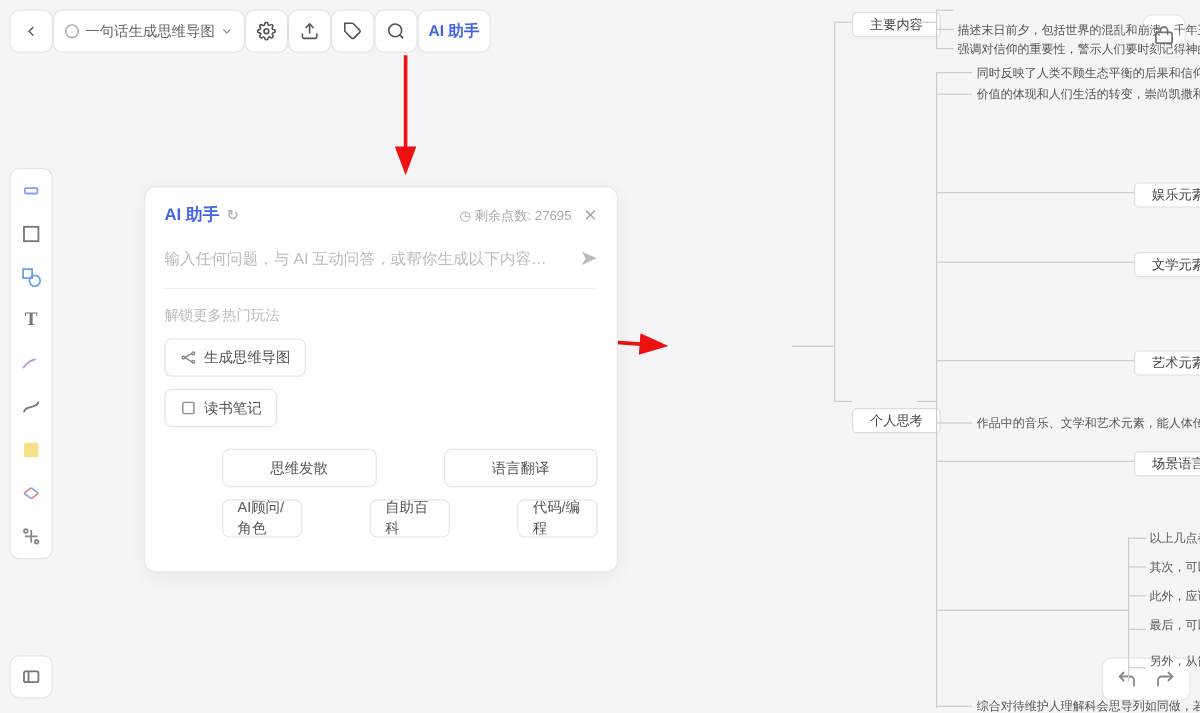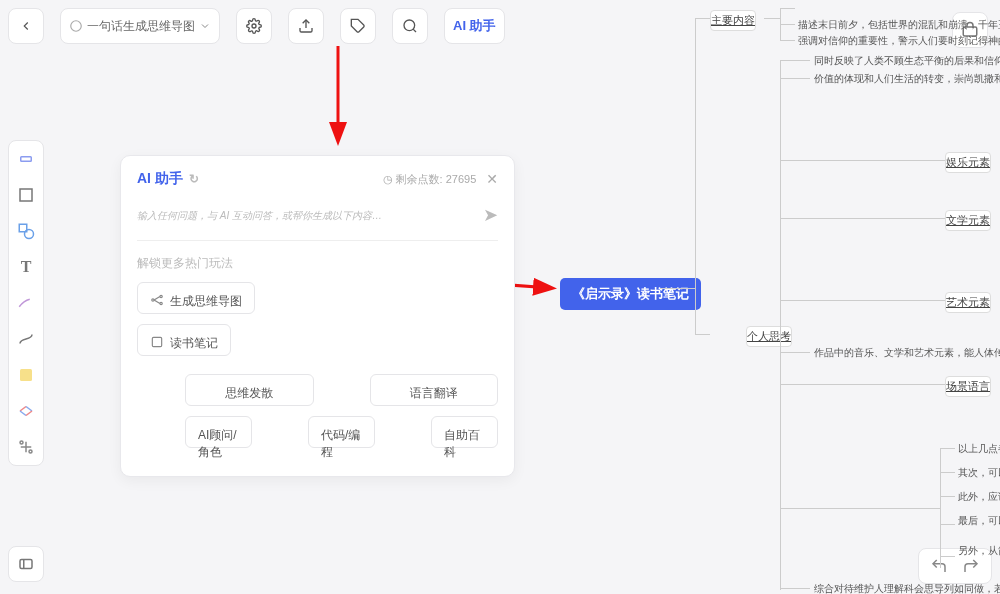--- a/index.html
+++ b/index.html
@@ -1,56 +1,56 @@
 <!DOCTYPE html>
 <html><head>
 <meta charset="utf-8">
 <style>
 * { margin: 0; padding: 0; box-sizing: border-box; font-family: -apple-system, BlinkMacSystemFont, "Segoe UI", Arial, sans-serif; }
 body { width: 1000px; height: 594px; background: #f5f5f7; position: relative; overflow: hidden; }
 
 
-.top-toolbar { position: absolute; top: 8px; left: 8px; display: flex; align-items: center; gap: 16px; }
+.top-toolbar { position: absolute; top: 8px; left: 8px; display: flex; align-items: center; gap: 0; }
 .top-btn { background: #fff; border: 1px solid #e5e5e8; border-radius: 8px; height: 36px; min-width: 36px; display: flex; align-items: center; justify-content: center; padding: 0 8px; cursor: pointer; color: #555; }
 .top-btn.wide { min-width: 120px; font-size: 12px; color: #666; gap: 4px; }
 .ai-link { color: #4263eb; font-weight: 600; font-size: 13px; }
 
 
 .left-tools { position: absolute; left: 8px; top: 140px; width: 36px; background: #fff; border: 1px solid #e5e5e8; border-radius: 8px; padding: 6px 4px; display: flex; flex-direction: column; gap: 12px; align-items: center; }
 .tool-item { width: 24px; height: 24px; display: flex; align-items: center; justify-content: center; color: #777; cursor: pointer; font-size: 16px; }
 .bottom-left-btn { position: absolute; left: 8px; bottom: 12px; width: 36px; height: 36px; background: #fff; border: 1px solid #e5e5e8; border-radius: 8px; display: flex; align-items: center; justify-content: center; color: #777; cursor: pointer; }
 .right-top-btn { position: absolute; right: 12px; top: 12px; width: 36px; height: 36px; background: #fff; border: 1px solid #e5e5e8; border-radius: 8px; display: flex; align-items: center; justify-content: center; color: #777; cursor: pointer; }
 .undo-redo { position: absolute; right: 8px; bottom: 10px; height: 36px; background: #fff; border: 1px solid #e5e5e8; border-radius: 8px; display: flex; align-items: center; padding: 0 4px; }
 .undo-redo > div { width: 32px; height: 28px; display: flex; align-items: center; justify-content: center; color: #888; cursor: pointer; }
 
 
 .ai-panel { position: absolute; left: 120px; top: 155px; width: 395px; background: #fff; border: 1px solid #e8e8ec; border-radius: 10px; padding: 14px 16px 18px; box-shadow: 0 4px 14px rgba(0,0,0,0.05); }
 .ai-header { display: flex; align-items: center; justify-content: space-between; margin-bottom: 10px; }
 .ai-title { color: #4263eb; font-size: 14px; font-weight: 600; display: flex; align-items: center; gap: 6px; }
 .ai-refresh { color: #bbb; font-size: 12px; }
 .ai-points { font-size: 11px; color: #aaa; display: flex; align-items: center; gap: 10px; }
 .ai-close { color: #aaa; cursor: pointer; font-size: 14px; }
 .ai-input-row { display: flex; align-items: center; border-bottom: 1px solid #eee; padding: 6px 0 14px; margin-bottom: 14px; }
-.ai-input { flex: 1; border: none; outline: none; font-size: 10px; color: #0f172a; font-style: italic; }
+.ai-input { flex: 1; border: none; outline: none; font-size: 13px; color: #0f172a; }
 .ai-input::placeholder { color: #bbb; }
 .ai-send { color: #bbb; cursor: pointer; font-size: 18px; }
 .section-label { font-size: 12px; color: #bbb; margin-bottom: 10px; }
 .chip-row { display: flex; gap: 8px; flex-wrap: wrap; margin-bottom: 10px; }
-.chip { border: 1px solid #e5e5e8; border-radius: 6px; height: 32px; padding: 10px 12px; font-size: 12px; color: #555; display: flex; align-items: flex-start; gap: 6px; cursor: pointer; background: #fff; }
+.chip { border: 1px solid #e5e5e8; border-radius: 6px; height: 32px; padding: 0 12px; font-size: 12px; color: #555; display: flex; align-items: center; gap: 6px; cursor: pointer; background: #fff; }
 .chip svg, .chip .ic { width: 14px; height: 14px; color: #888; }
 .chip-eq { flex: 1; justify-content: center; margin-left: 48px; }
 .spacer { height: 8px; }
 
 
 .arrow-svg { position: absolute; pointer-events: none; }
 
 
 .mm { position: absolute; left: 560px; top: 0; right: 0; bottom: 0; }
 .root-node { position: absolute; left: 0; top: 278px; background: #4263eb; color: #fff; font-size: 13px; font-weight: 600; padding: 7px 12px; border-radius: 5px; white-space: nowrap; }
-.node-label { position: absolute; font-size: 11px; color: #444; background: #fff; border: 1px solid #ddd; border-radius: 4px; padding: 2px 0; white-space: nowrap; text-decoration: underline; }
+.node-label { position: absolute; font-size: 11px; color: #444; background: #fff; border: 1px solid #ddd; border-radius: 4px; padding: 2px 14px; white-space: nowrap; }
 .leaf { position: absolute; font-size: 10px; color: #555; white-space: nowrap; max-width: 220px; overflow: hidden; }
 .mm-line { position: absolute; background: #ccc; height: 1px; }
 .mm-vline { position: absolute; background: #ccc; width: 1px; }
 
 </style>
 </head>
 <body>
 
 <div class="top-toolbar">
   <div class="top-btn">
@@ -240,38 +240,37 @@
       </div>
     <div class="chip chip-eq">
         <span>语言翻译</span>
       </div>
   </div>
   <div class="chip-row">
     <div class="chip chip-eq">
         <span>AI顾问/角色</span>
       </div>
     <div class="chip chip-eq">
+        <span>自助百科</span>
+      </div>
+    <div class="chip chip-eq">
         <span>代码/编程</span>
       </div>
-    <div class="chip chip-eq">
-        <span>自助百科</span>
-      </div>
   </div>
 </div>
 
 <div class="mm">
-  <div class="root-node">《启示录》读书笔记</div>
 
   <div class="mm-line" style="left:100px;top:288px;width:35px;"></div>
   <div class="mm-vline" style="left:135px;top:18px;height:316px;"></div>
   <div class="mm-line" style="left:135px;top:18px;width:15px;"></div>
   <div class="mm-line" style="left:135px;top:334px;width:15px;"></div>
 
   <div class="node-label" style="left:150px;top:10px;">主要内容</div>
-  <div class="node-label" style="left:150px;top:326px;margin-left:36px;">个人思考</div>
+  <div class="node-label" style="left:150px;top:340px;">个人思考</div>
 
   <div class="mm-line" style="left:204px;top:18px;width:16px;"></div>
   <div class="mm-vline" style="left:220px;top:8px;height:32px;"></div>
   <div class="mm-line" style="left:220px;top:8px;width:15px;"></div>
   <div class="mm-line" style="left:220px;top:24px;width:15px;"></div>
   <div class="mm-line" style="left:220px;top:40px;width:15px;"></div>
 
   <div class="leaf" style="left:238px;top:18px;">描述末日前夕，包括世界的混乱和崩溃，千年王国的到来等</div>
   <div class="leaf" style="left:238px;top:34px;">强调对信仰的重要性，警示人们要时刻记得神的话语</div>
 

